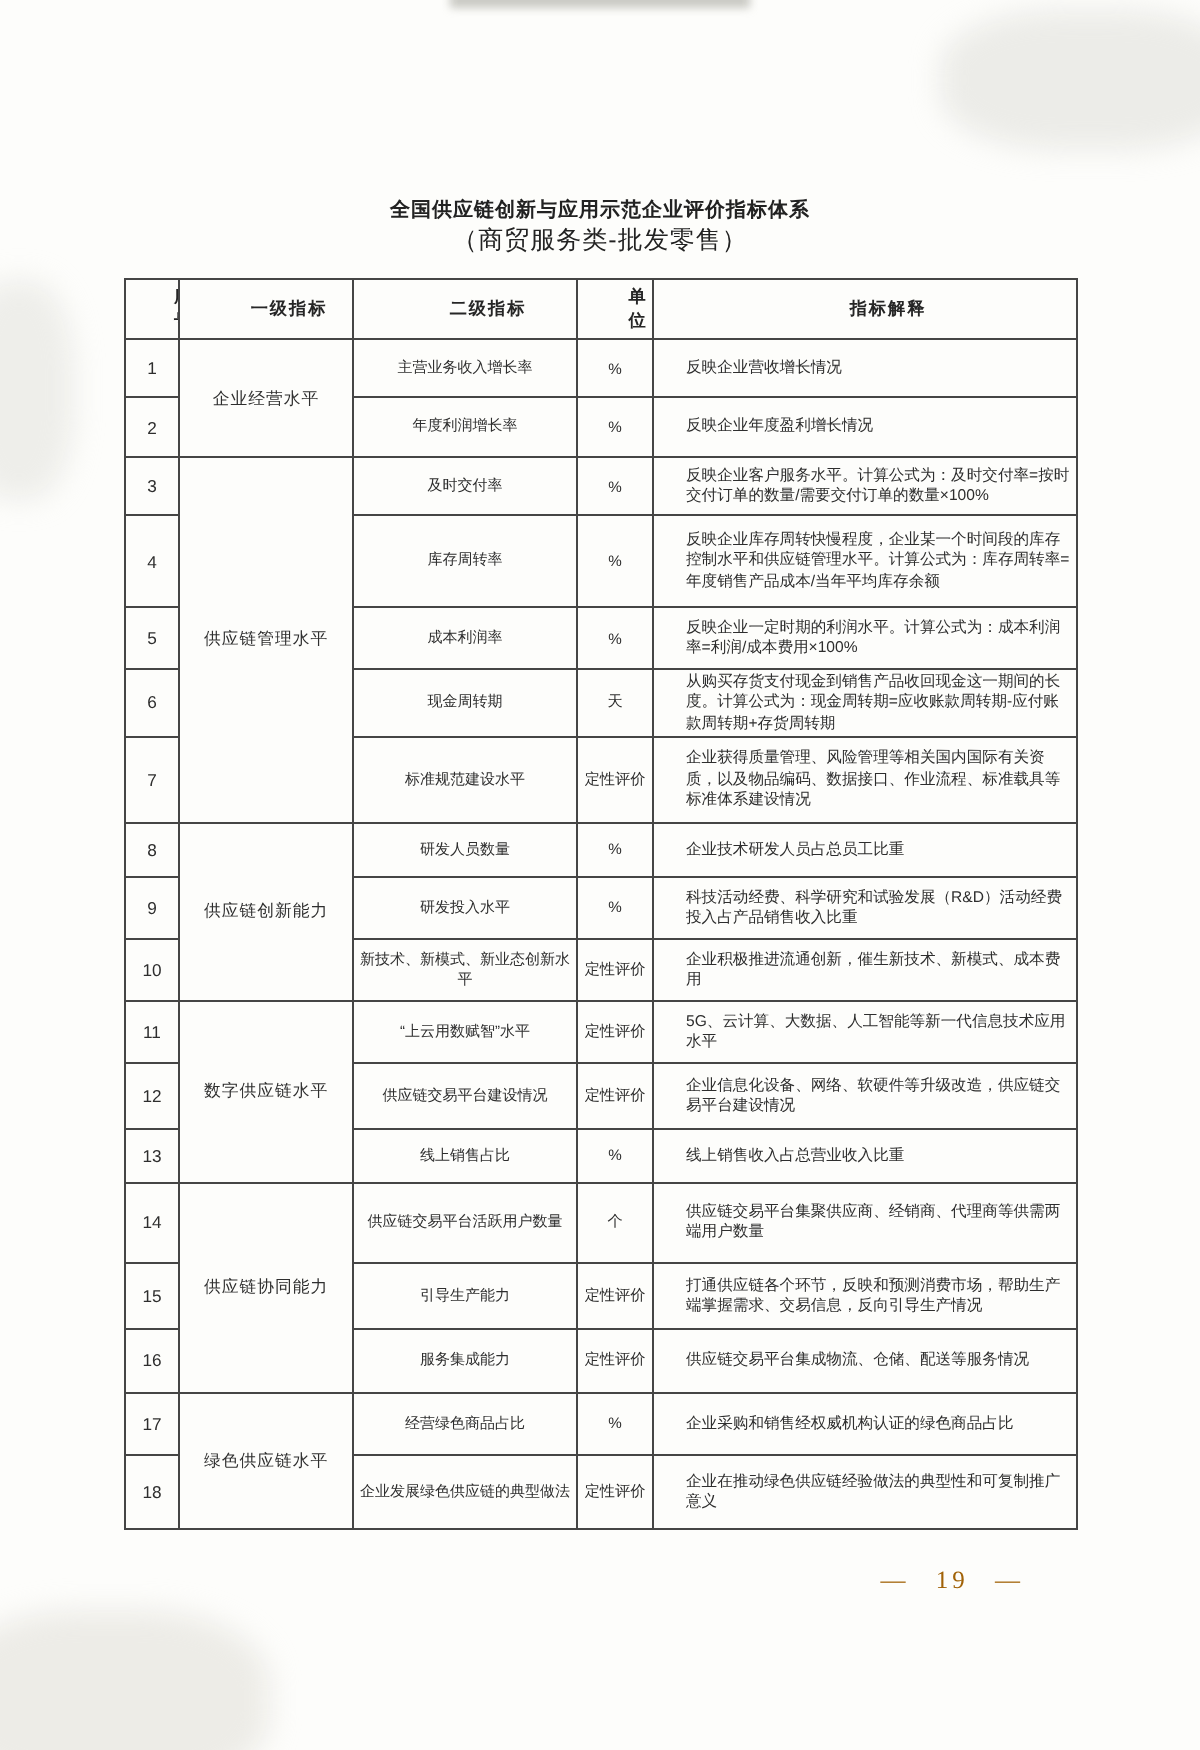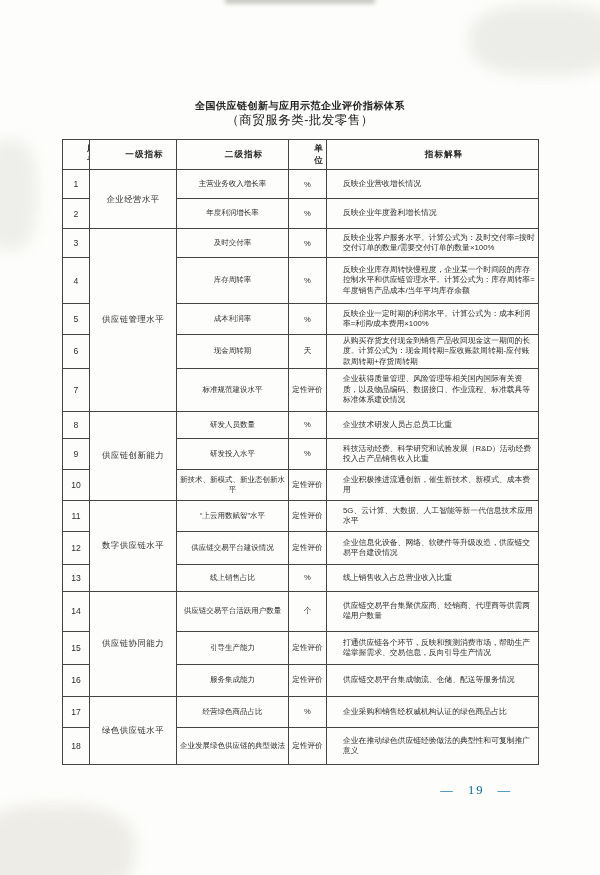--- a/index.html
+++ b/index.html
@@ -46,21 +46,21 @@
   .c-unit{font-size:7.6px;text-align:center;padding:0 1px;}
   .c-exp{font-size:7.8px;text-align:left;padding:1px 3px 1px 16px;line-height:1.32;}
 
   tr.h27{height:27px;} tr.h29{height:29px;} tr.h30{height:30px;}
   tr.h31{height:31px;} tr.h32{height:32px;} tr.h33{height:33px;}
   tr.h37{height:37px;} tr.h40{height:40px;} tr.h43{height:43px;}
   tr.h46{height:46px;}
 
   .page-footer{
     position:absolute;top:783px;right:88px;
-    font-size:12.5px;color:#0369a1;letter-spacing:2px;word-spacing:8px;
+    font-size:12.5px;color:#a16207;letter-spacing:2px;word-spacing:8px;
     font-family:"Liberation Serif","DejaVu Serif",serif;
   }
 </style>
 </head>
 <body>
 
 <div class="paper">
   <div class="artifact a-topstrip"></div>
   <div class="artifact a-topright"></div>
   <div class="artifact a-leftmid"></div>

